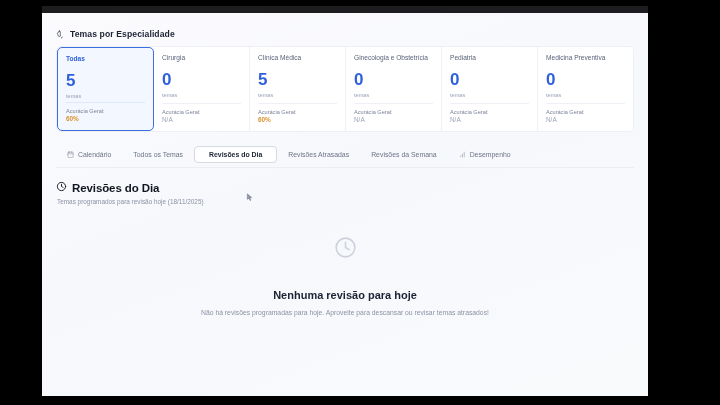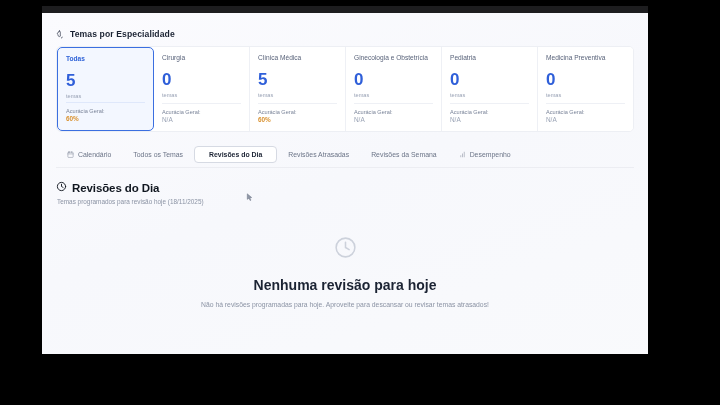--- a/index.html
+++ b/index.html
@@ -5,21 +5,21 @@
   * { box-sizing: border-box; margin: 0; padding: 0; }
   html, body {
     width: 720px; height: 405px;
     background: #000;
     font-family: "Liberation Sans", sans-serif;
     overflow: hidden;
   }
   .stage {
     position: absolute;
     left: 42px; top: 6px;
-    width: 606px; height: 348px;
+    width: 606px; height: 390px;
     background: #ffffff;
     overflow: hidden;
   }
   .topbar {
     height: 7px;
     background: #1d1d1f;
   }
   .page {
     position: relative;
     height: 383px;
@@ -121,22 +121,22 @@
     font-size: 6.4px; color: #8b93a4; margin-top: 4px; margin-left: 1px;
   }
 
   
   .empty {
     margin-top: 30px;
     display: flex; flex-direction: column; align-items: center;
   }
   .empty-icon { opacity: .45; }
   .empty-title {
-    font-size: 14px; font-weight: bold; color: #1b2333;
-    margin-top: 13px;
+    font-size: 11px; font-weight: bold; color: #1b2333;
+    margin-top: 25px;
   }
   .empty-text {
     font-size: 6.8px; color: #8b93a4; margin-top: 8px;
   }
 </style>
 </head>
 <body>
 
 <div class="stage">
   <div class="topbar"></div>

